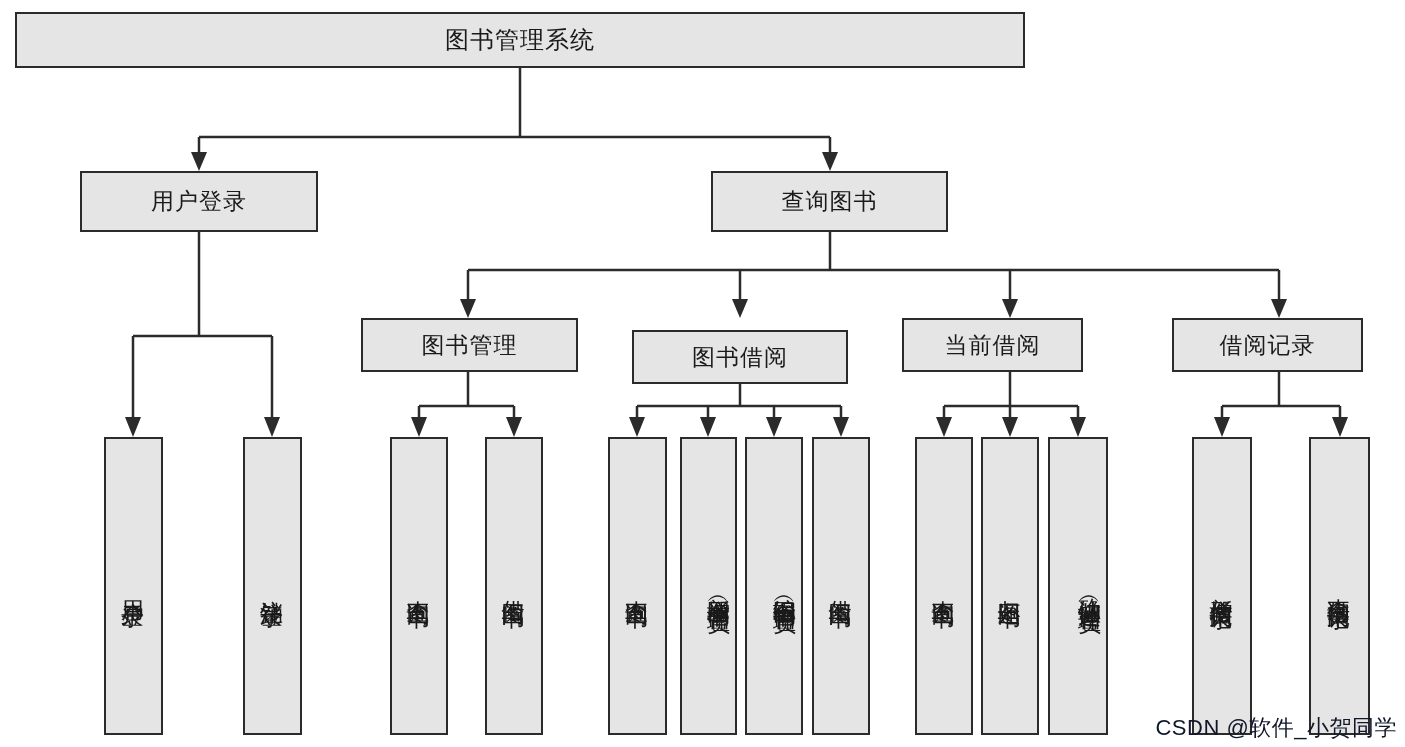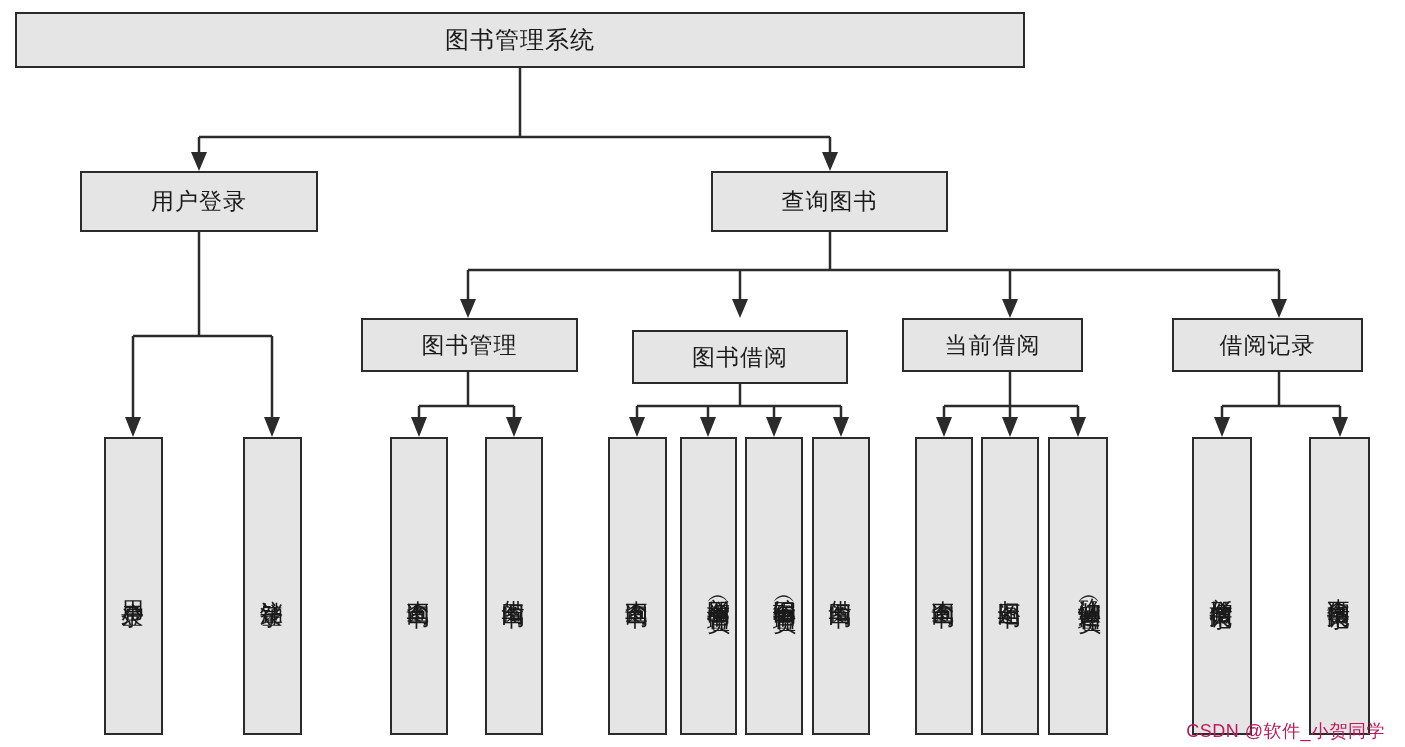--- a/index.html
+++ b/index.html
@@ -29,24 +29,24 @@
     letter-spacing:2px;
     align-items:flex-start;
     justify-content:center;
     padding-top:6px;
   }
   .node.vert.toptext{align-items:flex-start;}
   .node.vert.midtext{align-items:center;padding-top:0;}
   #root-node{font-size:24px;}
   .watermark{
     position:absolute;
-    right:20px;
+    right:8px;
     bottom:4px;
-    font-size:18px;
-    color:#be185d;
+    font-size:22px;
+    color:#0f172a;
     white-space:nowrap;
     letter-spacing:0.5px;
     z-index:5;
   }
   svg#links{position:absolute;left:0;top:0;width:1405px;height:747px;pointer-events:none;}
   svg#links path, svg#links line{stroke:#2b2b2b;stroke-width:2.5;fill:none;}
   svg#links polygon{fill:#2b2b2b;}
 </style>
 </head>
 <body>

